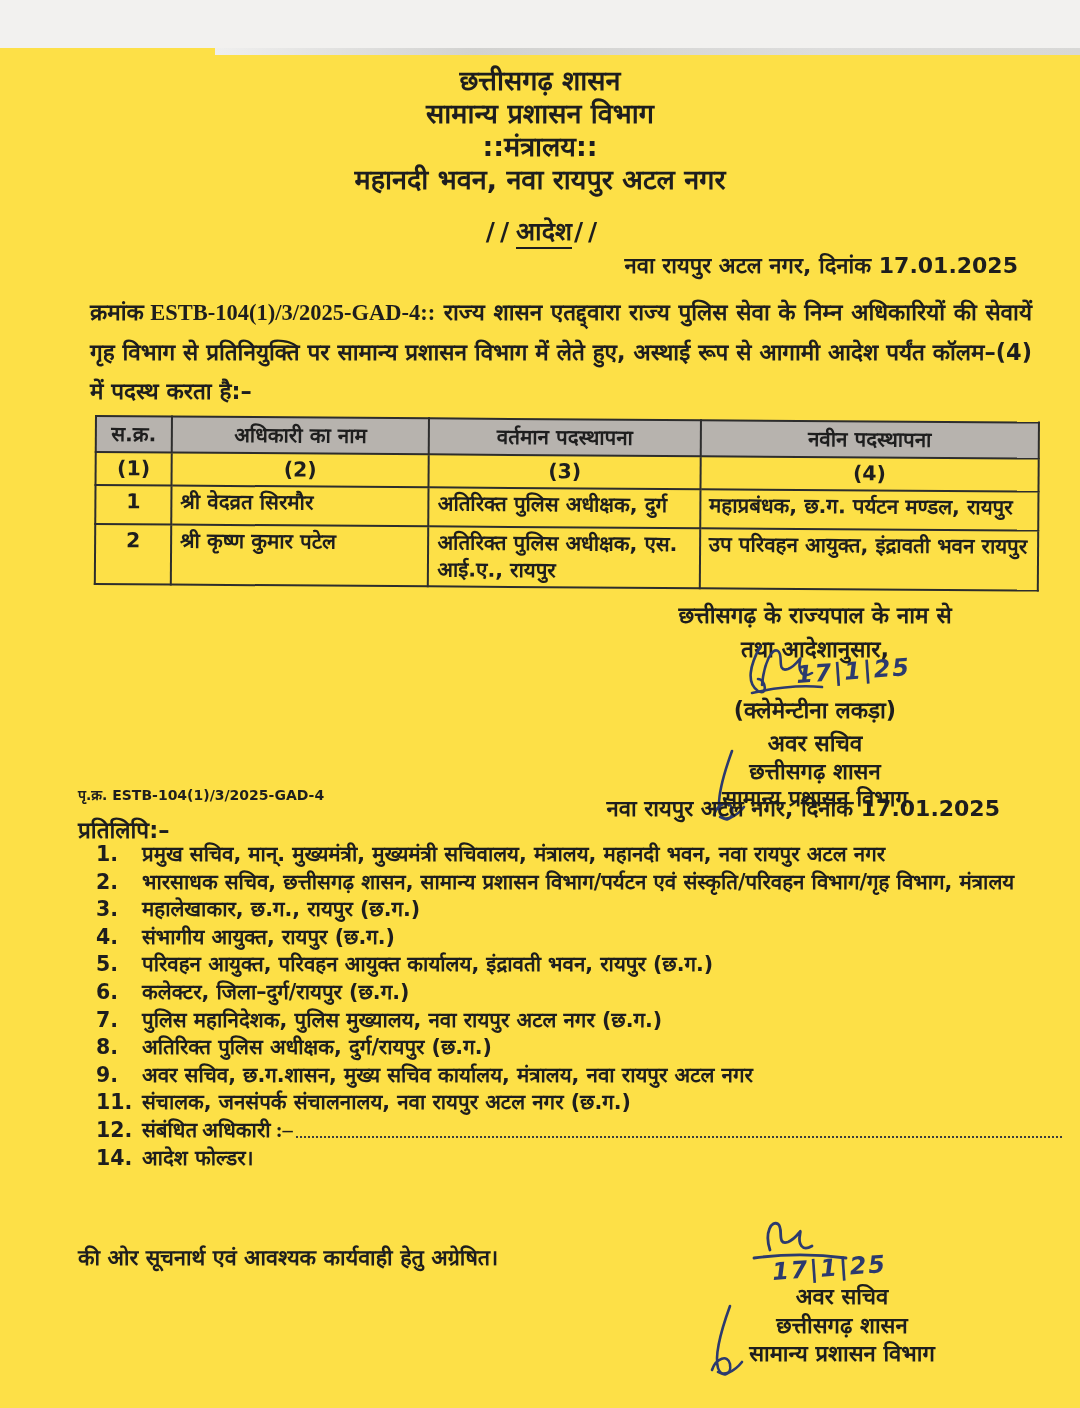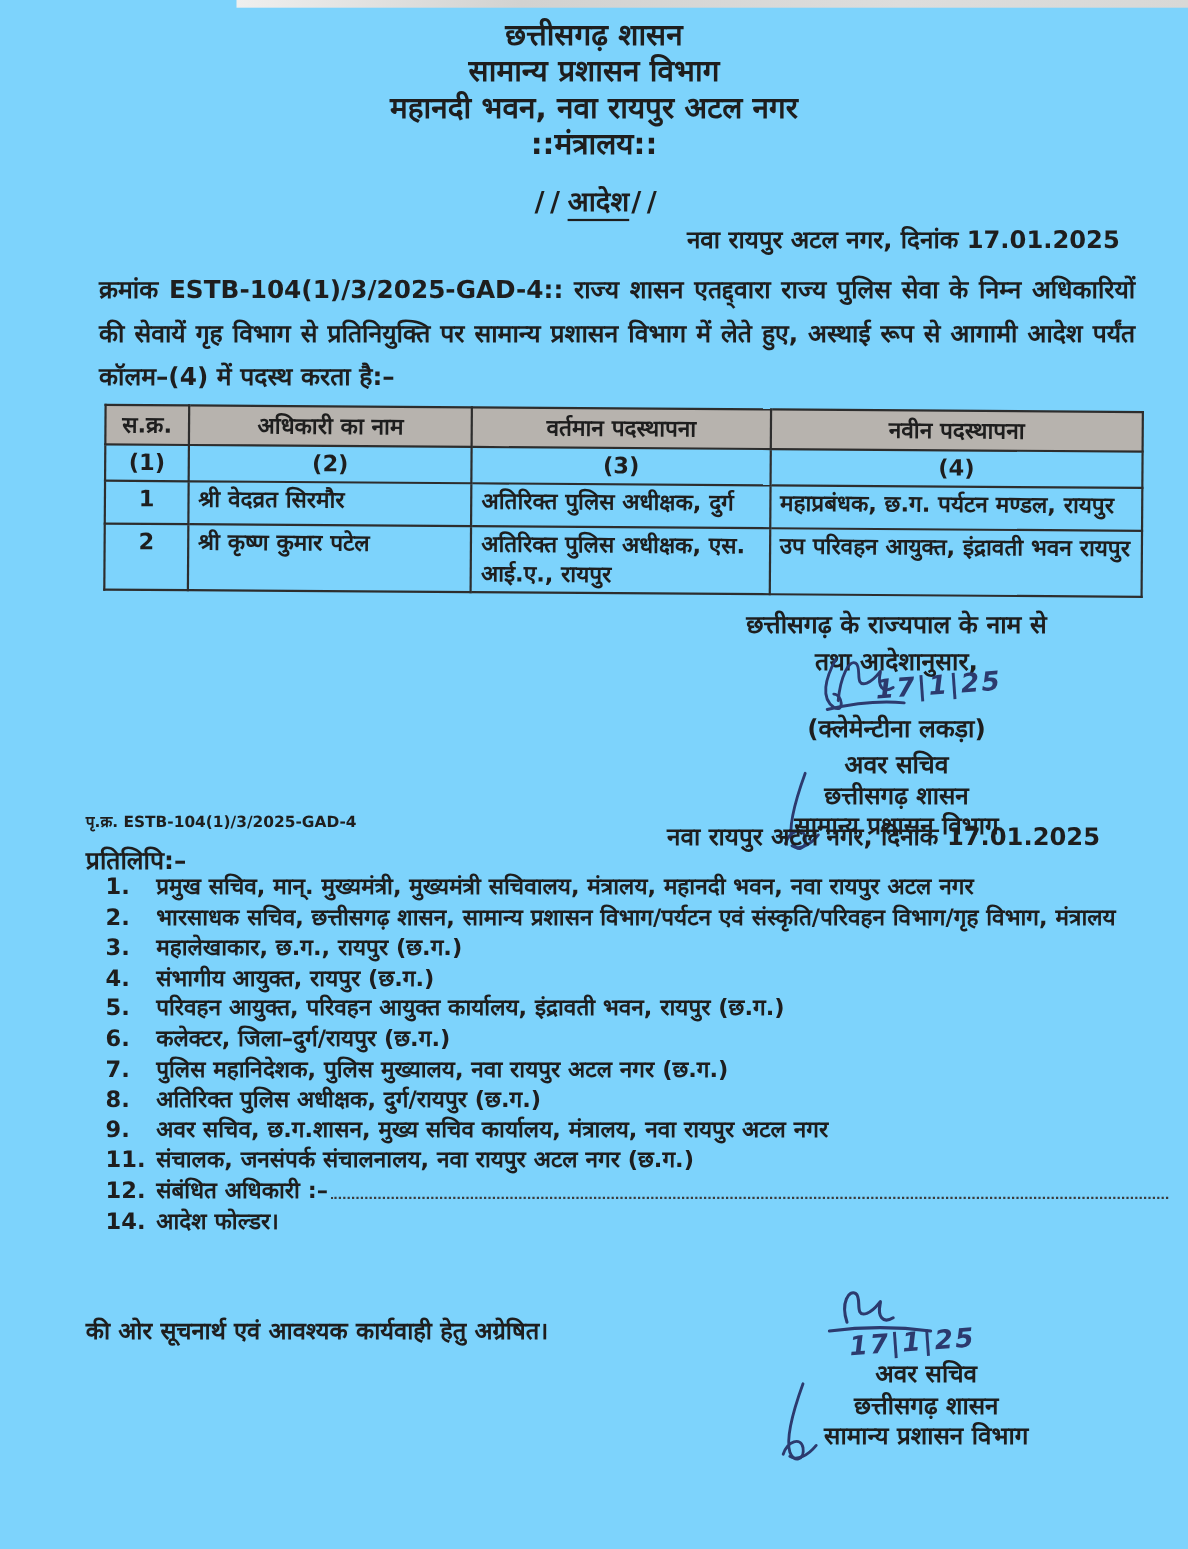--- a/index.html
+++ b/index.html
@@ -2,38 +2,38 @@
 <html><head>
 <meta charset="utf-8">
 <style>
   html,body{margin:0;padding:0;}
   body{
     width:1080px;height:1408px;position:relative;overflow:hidden;
     background:#f2f1ef;
     font-family:"DejaVu Sans",sans-serif;
     color:#1e1e1e;
   }
-  .sheet{position:absolute;inset:0;background:#7dd3fc;}
+  .sheet{position:absolute;inset:0;background:#fde047;margin-top:48px;}
   .scan-edge{position:absolute;top:0;left:215px;right:0;height:7px;
     background:linear-gradient(to right,#efefee,#d2d2d0 30%,#dddddc 70%,#d8d8d6);}
 
   
   .doc-header{position:absolute;top:16px;left:0;width:100%;text-align:center;
     font-weight:bold;font-size:27px;line-height:33px;}
   .order-title{position:absolute;top:165px;left:4px;width:100%;text-align:center;
     font-weight:bold;font-size:25px;}
   .order-title .slashes{letter-spacing:5px;padding:0 2px;}
   .order-title .word{border-bottom:2.5px solid #1e1e1e;padding-bottom:1px;}
   .dateline-top{position:absolute;top:201px;right:62px;font-size:22px;font-weight:600;}
   .dateline-top b{font-weight:bold;}
 
   
   .order-para{position:absolute;top:245px;left:90px;width:942px;
     font-size:22.5px;line-height:39.5px;text-align:justify;font-weight:600;}
-  .order-para .ref{font-weight:bold;}
+  .order-para .ref{font-weight:bold;font-family:Liberation Serif, serif;}
 
   
   .posting-table{position:absolute;top:367px;left:95px;width:945px;
     border-collapse:collapse;transform:rotate(0.4deg);transform-origin:left top;
     font-size:20.5px;}
   .posting-table th,.posting-table td{border:2px solid #2d2d2d;padding:2px 8px;
     font-weight:600;line-height:27px;vertical-align:top;}
   .posting-table thead th{background:#b7b3ae;font-weight:bold;text-align:center;
     height:30px;vertical-align:middle;}
   .posting-table .subhead td{text-align:center;height:27px;}
@@ -59,21 +59,21 @@
 
   .ref2{position:absolute;left:78px;top:737px;font-size:14px;font-weight:bold;}
   .dateline-mid{position:absolute;right:80px;top:744px;font-size:22px;font-weight:bold;}
   .copies-label{position:absolute;left:78px;top:766px;font-size:22.5px;font-weight:bold;}
 
   
   .copies{position:absolute;left:96px;top:793px;width:966px;font-size:20.5px;font-weight:600;}
   .copy-item{display:flex;line-height:27.6px;}
   .copy-no{flex:none;width:46px;}
   .copy-text{flex:1;}
-  .copy-item.leader-row .copy-text{display:flex;}
+  .copy-item.leader-row .copy-text{display:flex;font-family:Liberation Serif, serif;}
   .copy-item.leader-row .lead-label{flex:none;white-space:nowrap;}
   .leader{flex:1;border-bottom:2.5px dotted #3c3c3c;margin:0 0 7px 3px;}
 
   .footer-line{position:absolute;left:78px;top:1194px;font-size:21.5px;font-weight:bold;}
 
   .sign-bottom{position:absolute;left:692px;top:1168px;width:300px;height:170px;
     font-size:22px;font-weight:600;}
   .sign-bottom .sig-scribble{left:58px;top:0;}
   .sign-bottom .hand-date{left:80px;top:38px;}
   .sign-bottom .desig{top:64px;}
@@ -83,22 +83,22 @@
 </style>
 </head>
 <body>
 
 <div class="sheet">
   <div class="scan-edge"></div>
 
   <div class="doc-header">
     <div>छत्तीसगढ़ शासन</div>
     <div>सामान्य प्रशासन विभाग</div>
+    <div>::मंत्रालय::</div>
     <div>महानदी भवन, नवा रायपुर अटल नगर</div>
-    <div>::मंत्रालय::</div>
   </div>
 
   <div class="order-title">
     <span class="slashes">//</span><span class="word">आदेश</span><span class="slashes">//</span>
   </div>
 
   <div class="dateline-top">
     <span>नवा रायपुर अटल नगर, दिनांक</span>
     <b>17.01.2025</b>
   </div>

